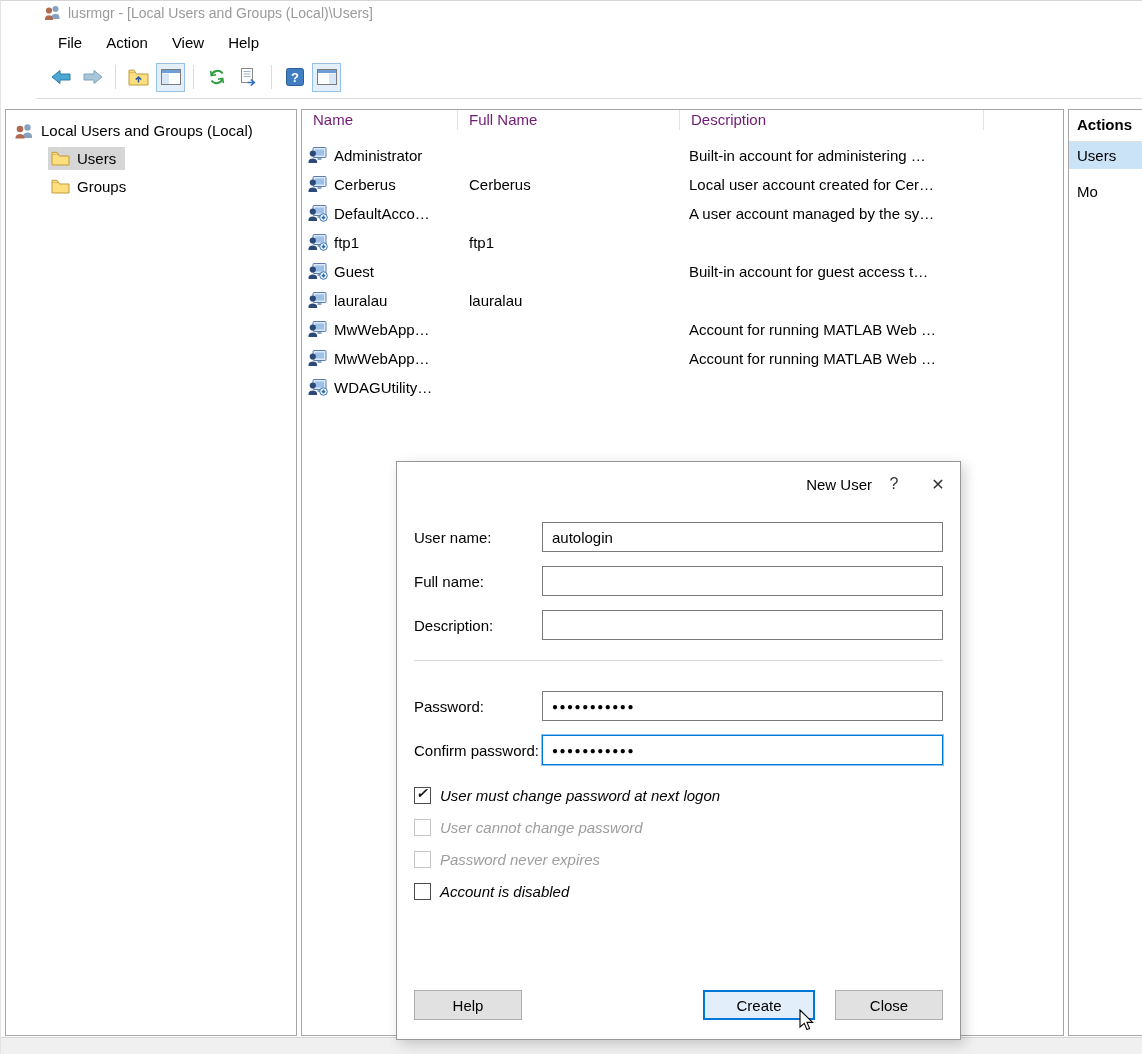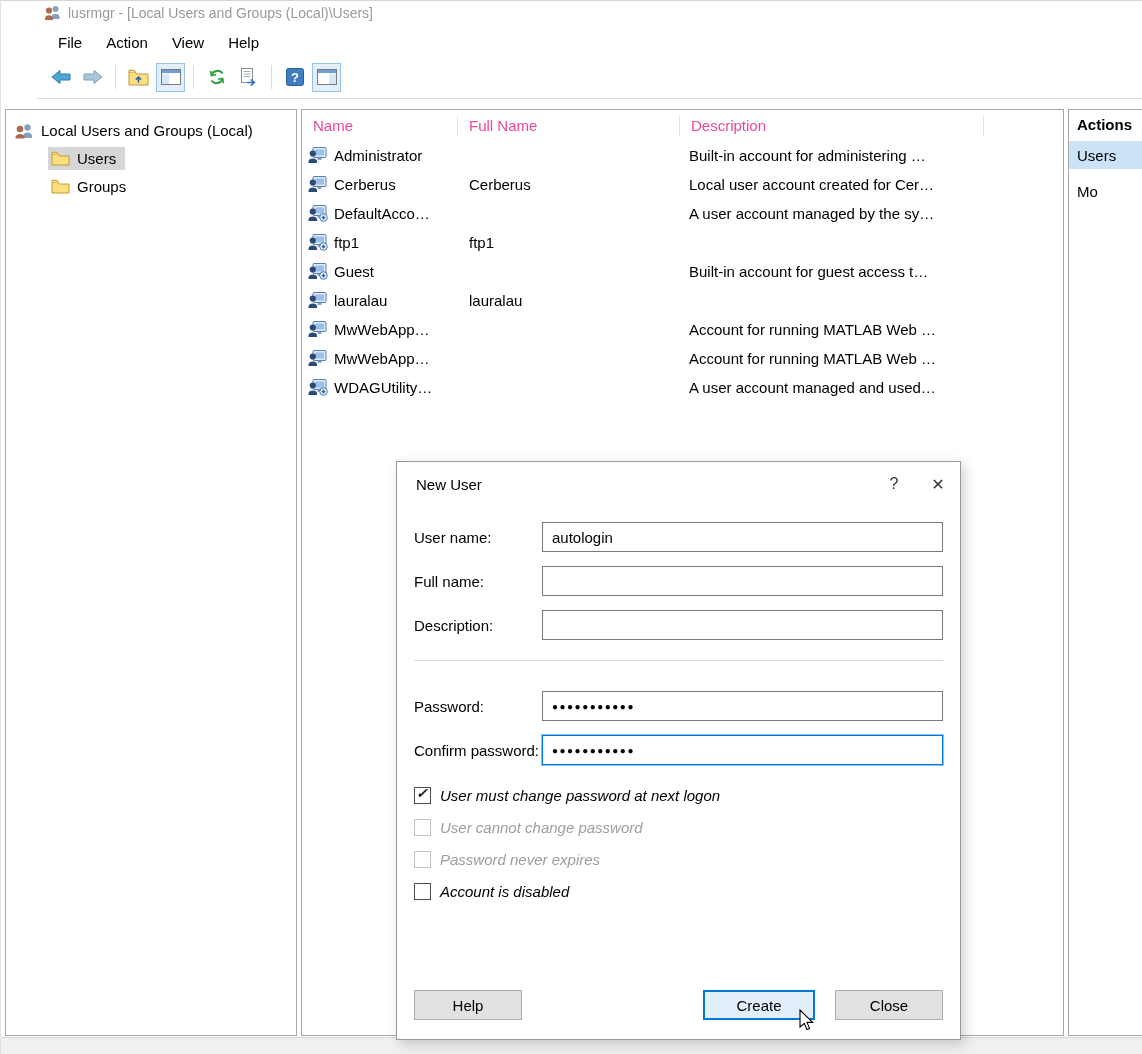--- a/index.html
+++ b/index.html
@@ -28,40 +28,40 @@
   .list-panel{flex:1;display:flex;flex-direction:column;}
   .actions-panel{width:92px;flex:none;}
 
   
   .tree-root{display:flex;align-items:center;gap:7px;height:27px;padding-left:8px;white-space:nowrap;}
   .tree-child{display:flex;align-items:center;height:28px;padding-left:42px;}
   .tree-sel{display:flex;align-items:center;gap:7px;padding:3px 9px 3px 3px;}
   .tree-sel.selected{background:#d6d6d6;}
 
   
-  .list-header{display:flex;align-items:center;height:31px;flex:none;color:#ec4899;}
+  .list-header{display:flex;align-items:flex-start;height:31px;flex:none;color:#701a75;}
   .hc{box-sizing:border-box;padding-left:11px;border-right:1px solid #e3e3e3;height:20px;line-height:20px;white-space:nowrap;}
   .hc-name{width:156px;}.hc-full{width:222px;}.hc-desc{width:304px;}
   .hc-rest{flex:1;border-right:none;}
   .lrow{display:flex;align-items:center;height:29px;white-space:nowrap;}
   .c-name{width:156px;flex:none;display:flex;align-items:center;gap:6px;padding-left:6px;box-sizing:border-box;overflow:hidden;}
   .c-full{width:222px;flex:none;padding-left:11px;box-sizing:border-box;overflow:hidden;}
   .c-desc{flex:1;padding-left:9px;box-sizing:border-box;overflow:hidden;}
 
   
   .actions-header{font-weight:bold;padding:6px 8px 8px;border-bottom:1px solid #e0e0e0;white-space:nowrap;}
   .action-item{padding:5px 8px;white-space:nowrap;}
   .action-item.selected{background:#cbe3f6;}
   .action-item.second{margin-top:9px;}
 
   
   .dialog{position:absolute;left:395px;top:460px;width:565px;height:579px;background:#fff;
           border:1px solid #989898;box-shadow:4px 4px 12px rgba(0,0,0,.18);z-index:5;box-sizing:border-box;}
   .dlg-titlebar{height:44px;display:flex;align-items:center;padding-left:19px;}
-  .dlg-title{flex:1;}
+  .dlg-title{flex:1;text-align:right;}
   .dlg-cap{width:44px;height:30px;display:flex;align-items:center;justify-content:center;color:#333;font-size:16px;}
   .dlg-body{position:relative;padding:16px 17px 0;height:534px;box-sizing:border-box;}
   .frow{display:flex;align-items:center;margin-bottom:14px;}
   .frow label{width:128px;flex:none;}
   .frow input{flex:1;height:30px;border:1px solid #7a7a7a;padding:0 9px;font-family:inherit;font-size:15px;box-sizing:border-box;outline:none;background:#fff;}
   .frow input.pw{font-size:10px;letter-spacing:1.5px;font-weight:bold;}
   .frow input.focus-blue{border:1px solid #0078d7;box-shadow:0 0 0 1px rgba(0,120,215,.45);}
   .dlg-sep{border:none;border-top:1px solid #dadada;margin:20px 0 30px;}
   .cbrow{display:flex;align-items:center;gap:9px;margin-bottom:15px;font-style:italic;}
   .cbbox{width:15px;height:15px;border:1px solid #4d4d4d;background:#fff;position:relative;flex:none;}
@@ -352,21 +352,20 @@
               <circle cx="4.8" cy="6.5" r="3.1" fill="#2c4a77"></circle>
               <path d="M0.5 14.8 c0-4.4 8.6-4.4 8.6 0 V16 H0.5 Z" fill="#2c4a77"></path>
               <g>
                 <circle cx="15.5" cy="12.5" r="3.8" fill="#eaf3fc" stroke="#3f77b5"></circle>
                 <path d="M15.5 10.4 v3 M13.9 12 l1.6 1.9 1.6-1.9" stroke="#2e69a8" fill="none" stroke-width="1.2"></path>
               </g>
             </svg>
             <span>WDAGUtility…</span>
           </span>
         <span class="c-full"></span>
-        <span class="c-desc">A user account managed and used…</span>
       </div>
     </div>
 
     <div class="panel actions-panel">
       <div class="actions-header">Actions</div>
       <div class="action-item selected">Users</div>
       <div class="action-item second">Mo</div>
     </div>
   </div>
 

